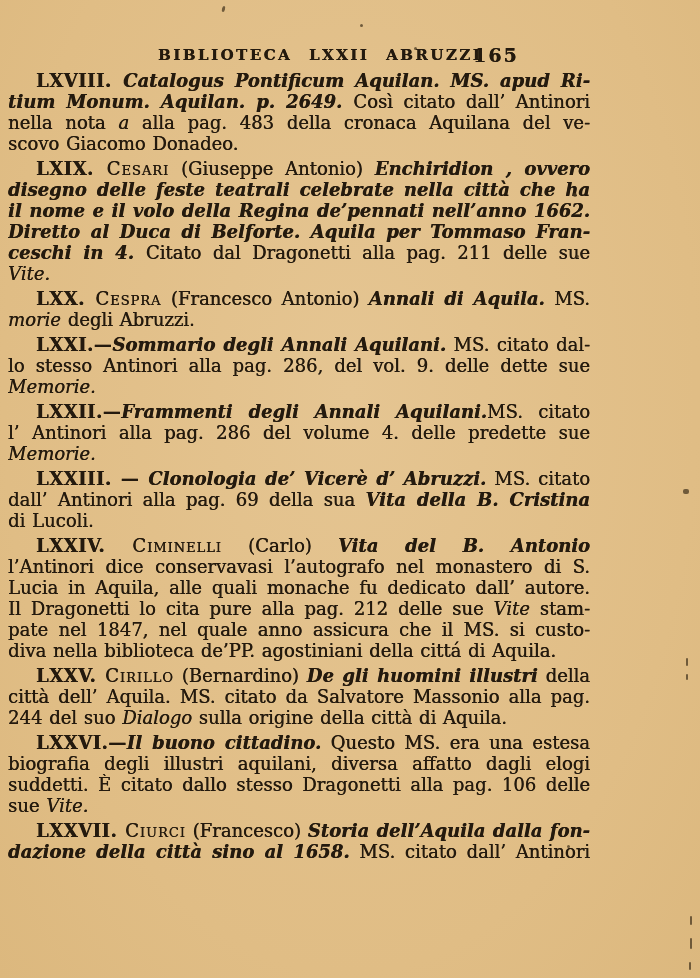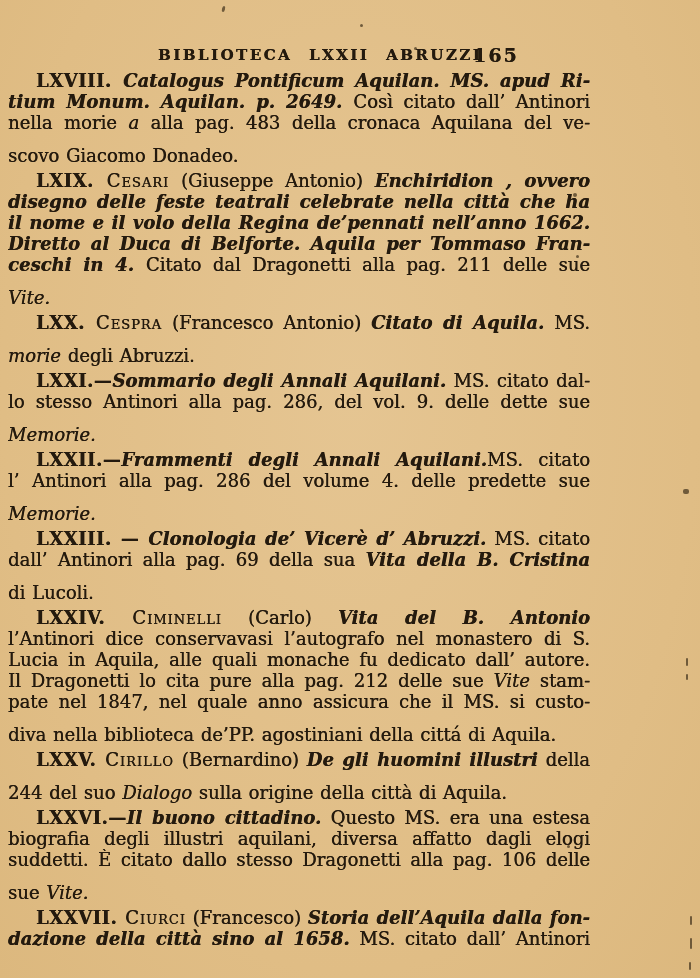--- a/index.html
+++ b/index.html
@@ -34,21 +34,21 @@
   }
   .entry { margin: 0 0 4px 0; }
   .line {
     font-size: 18px; line-height: 21px; height: 21px;
     overflow: hidden;
     text-align: justify; text-align-last: justify;
     word-spacing: 1px;
     text-shadow: 0.35px 0 0 currentColor;
   }
   .line.first { text-indent: 28px; }
-  .line.njust { text-align: left; text-align-last: left; margin-top: 12px; }
+  .line.njust { text-align: left; text-align-last: left; }
   .s-n  { font-weight: bold; letter-spacing: 0.5px; }
   .s-sc { font-variant: small-caps; letter-spacing: 1px; }
   .s-bi { font-style: italic; font-weight: bold; }
   .s-i  { font-style: italic; }
   .s-r  { }
   .speck {
     position: absolute; background: #433category01;
     background: #4a3a22; border-radius: 50%; opacity: 0.75;
   }
   .sp1  { left:222px; top:6px;   width:3px; height:6px; transform: rotate(15deg); }
@@ -71,33 +71,33 @@
 
   <div class="running-header">
     <div class="header-title">BIBLIOTECA LXXII ABRUZZI</div>
     <div class="page-number">165</div>
   </div>
 
   <div class="text-column" id="text-column">
       <div class="entry">
         <div class="line first"><span class="s-n">LXVIII. </span><span class="s-bi">Catalogus Pontificum Aquilan. MS. apud Ri-</span></div>
         <div class="line"><span class="s-bi">tium Monum. Aquilan. p. 2649. </span><span class="s-r">Così citato dall’ Antinori</span></div>
-        <div class="line"><span class="s-r">nella morie </span><span class="s-i">a</span><span class="s-r"> alla pag. 483 della cronaca Aquilana del ve-</span></div>
+        <div class="line"><span class="s-r">nella nota </span><span class="s-i">a</span><span class="s-r"> alla pag. 483 della cronaca Aquilana del ve-</span></div>
         <div class="line njust"><span class="s-r">scovo Giacomo Donadeo.</span></div>
       </div>
       <div class="entry">
         <div class="line first"><span class="s-n">LXIX. </span><span class="s-sc">Cesari</span><span class="s-r"> (Giuseppe Antonio) </span><span class="s-bi">Enchiridion , ovvero</span></div>
         <div class="line"><span class="s-bi">disegno delle feste teatrali celebrate nella città che ha</span></div>
         <div class="line"><span class="s-bi">il nome e il volo della Regina de’pennati nell’anno 1662.</span></div>
         <div class="line"><span class="s-bi">Diretto al Duca di Belforte. Aquila per Tommaso Fran-</span></div>
         <div class="line"><span class="s-bi">ceschi in 4. </span><span class="s-r">Citato dal Dragonetti alla pag. 211  delle sue</span></div>
         <div class="line njust"><span class="s-i">Vite.</span></div>
       </div>
       <div class="entry">
-        <div class="line first"><span class="s-n">LXX. </span><span class="s-sc">Cespra</span><span class="s-r"> (Francesco Antonio) </span><span class="s-bi">Citato di Aquila.</span><span class="s-r"> MS.</span></div>
+        <div class="line first"><span class="s-n">LXX. </span><span class="s-sc">Cespra</span><span class="s-r"> (Francesco Antonio) </span><span class="s-bi">Annali di Aquila.</span><span class="s-r"> MS.</span></div>
         <div class="line njust"><span class="s-i">morie</span><span class="s-r"> degli Abruzzi.</span></div>
       </div>
       <div class="entry">
         <div class="line first"><span class="s-n">LXXI.—</span><span class="s-bi">Sommario degli Annali Aquilani.</span><span class="s-r"> MS. citato dal-</span></div>
         <div class="line"><span class="s-r">lo stesso Antinori alla pag. 286, del vol. 9. delle dette sue</span></div>
         <div class="line njust"><span class="s-i">Memorie.</span></div>
       </div>
       <div class="entry">
         <div class="line first"><span class="s-n">LXXII.—</span><span class="s-bi">Frammenti degli Annali Aquilani.</span><span class="s-r">MS. citato dal-</span></div>
         <div class="line"><span class="s-r">l’ Antinori alla pag. 286 del volume 4. delle predette sue</span></div>
@@ -111,20 +111,21 @@
       <div class="entry">
         <div class="line first"><span class="s-n">LXXIV. </span><span class="s-sc">Ciminelli</span><span class="s-r"> (Carlo) </span><span class="s-bi">Vita del B. Antonio dell’Aquila.</span></div>
         <div class="line"><span class="s-r">l’Antinori dice conservavasi l’autografo  nel monastero di S.</span></div>
         <div class="line"><span class="s-r">Lucia in Aquila, alle quali monache fu dedicato dall’ autore.</span></div>
         <div class="line"><span class="s-r">Il Dragonetti lo cita pure alla pag. 212 delle sue </span><span class="s-i">Vite</span><span class="s-r"> stam-</span></div>
         <div class="line"><span class="s-r">pate nel 1847, nel quale anno assicura che il MS. si custo-</span></div>
         <div class="line njust"><span class="s-r">diva nella biblioteca de’PP. agostiniani della cittá di Aquila.</span></div>
       </div>
       <div class="entry">
         <div class="line first"><span class="s-n">LXXV. </span><span class="s-sc">Cirillo</span><span class="s-r"> (Bernardino) </span><span class="s-bi">De gli huomini illustri</span><span class="s-r"> della</span></div>
+        <div class="line"><span class="s-r">città dell’ Aquila. MS. citato da Salvatore Massonio alla pag.</span></div>
         <div class="line njust"><span class="s-r">244 del suo </span><span class="s-i">Dialogo</span><span class="s-r"> sulla origine della città di Aquila.</span></div>
       </div>
       <div class="entry">
         <div class="line first"><span class="s-n">LXXVI.—</span><span class="s-bi">Il buono cittadino.</span><span class="s-r"> Questo MS. era una estesa</span></div>
         <div class="line"><span class="s-r">biografia degli illustri aquilani, diversa affatto dagli elogi</span></div>
         <div class="line"><span class="s-r">suddetti. È citato dallo stesso Dragonetti alla pag. 106 delle</span></div>
         <div class="line njust"><span class="s-r">sue </span><span class="s-i">Vite.</span></div>
       </div>
       <div class="entry">
         <div class="line first"><span class="s-n">LXXVII. </span><span class="s-sc">Ciurci</span><span class="s-r"> (Francesco) </span><span class="s-bi">Storia dell’Aquila dalla fon-</span></div>

